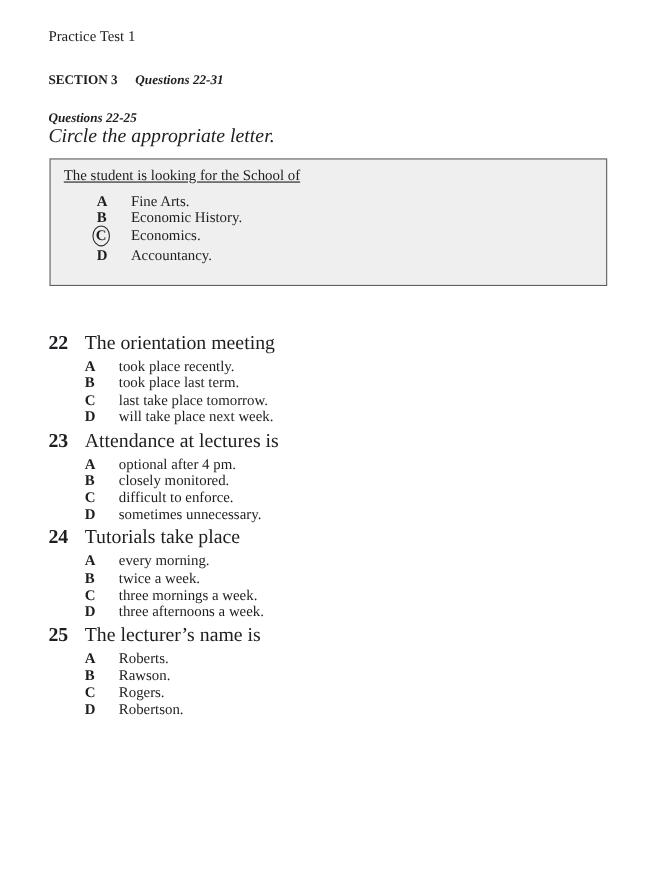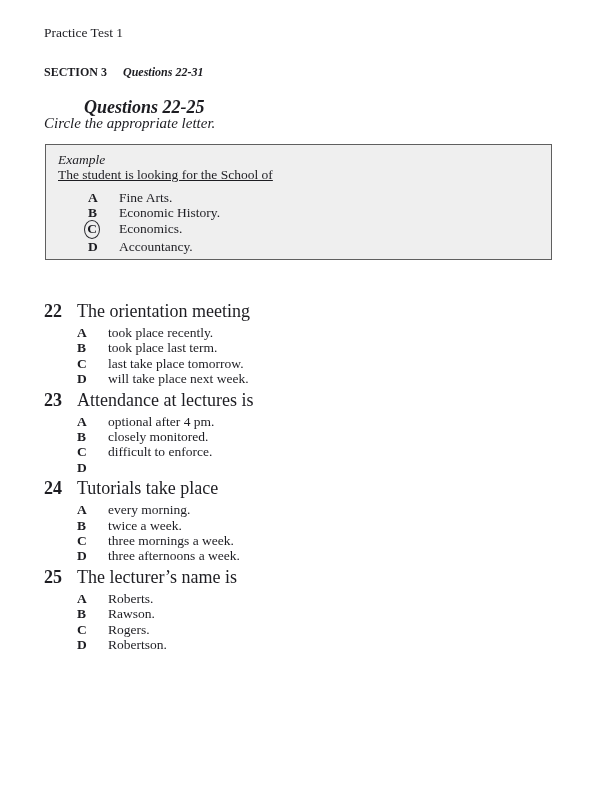--- a/index.html
+++ b/index.html
@@ -31,27 +31,26 @@
     line-height: 19px;
   }
   .section-range {
     font-style: italic;
     margin-left: 16px;
   }
   .group-title {
     margin-top: 17px;
     font-weight: bold;
     font-style: italic;
+    font-size: 12px;
+    line-height: 16px;
+  }
+  .instruction {
+    font-style: italic;
     font-size: 18px;
-    line-height: 16px;
-    margin-left: 40px;
-  }
-  .instruction {
-    font-style: italic;
-    font-size: 15px;
     line-height: 16px;
   }
   .example-box {
     box-sizing: border-box;
     margin-top: 13px;
     margin-left: 1px;
     width: 507px;
     height: 116px;
     border: 1px solid #5f5f5f;
     background: #efefef;
@@ -120,21 +119,20 @@
 
   <div class="section-heading">
     <span class="section-title">SECTION 3</span><span class="section-range">Questions 22-31</span>
   </div>
 
   <div class="group-title">Questions 22-25</div>
 
   <div class="instruction">Circle the appropriate letter.</div>
 
   <div class="example-box">
-    <div class="example-label">Example</div>
     <div class="example-prompt">The student is looking for the School of</div>
     <div class="options" id="example-options">
   <div class="option-row">
     <span class="option-letter">A</span>
     <span class="option-text">Fine Arts.</span>
   </div>
 
   <div class="option-row">
     <span class="option-letter">B</span>
     <span class="option-text">Economic History.</span>
@@ -197,20 +195,21 @@
     <span class="option-text">closely monitored.</span>
   </div>
 
   <div class="option-row">
     <span class="option-letter">C</span>
     <span class="option-text">difficult to enforce.</span>
   </div>
 
   <div class="option-row">
     <span class="option-letter">D</span>
+    <span class="option-text">sometimes unnecessary.</span>
   </div>
 </div>
   </div>
 
   <div class="question">
     <div class="question-head">
       <span class="q-number">24</span>
       <span class="q-text">Tutorials take place</span>
     </div>
     <div class="options">

